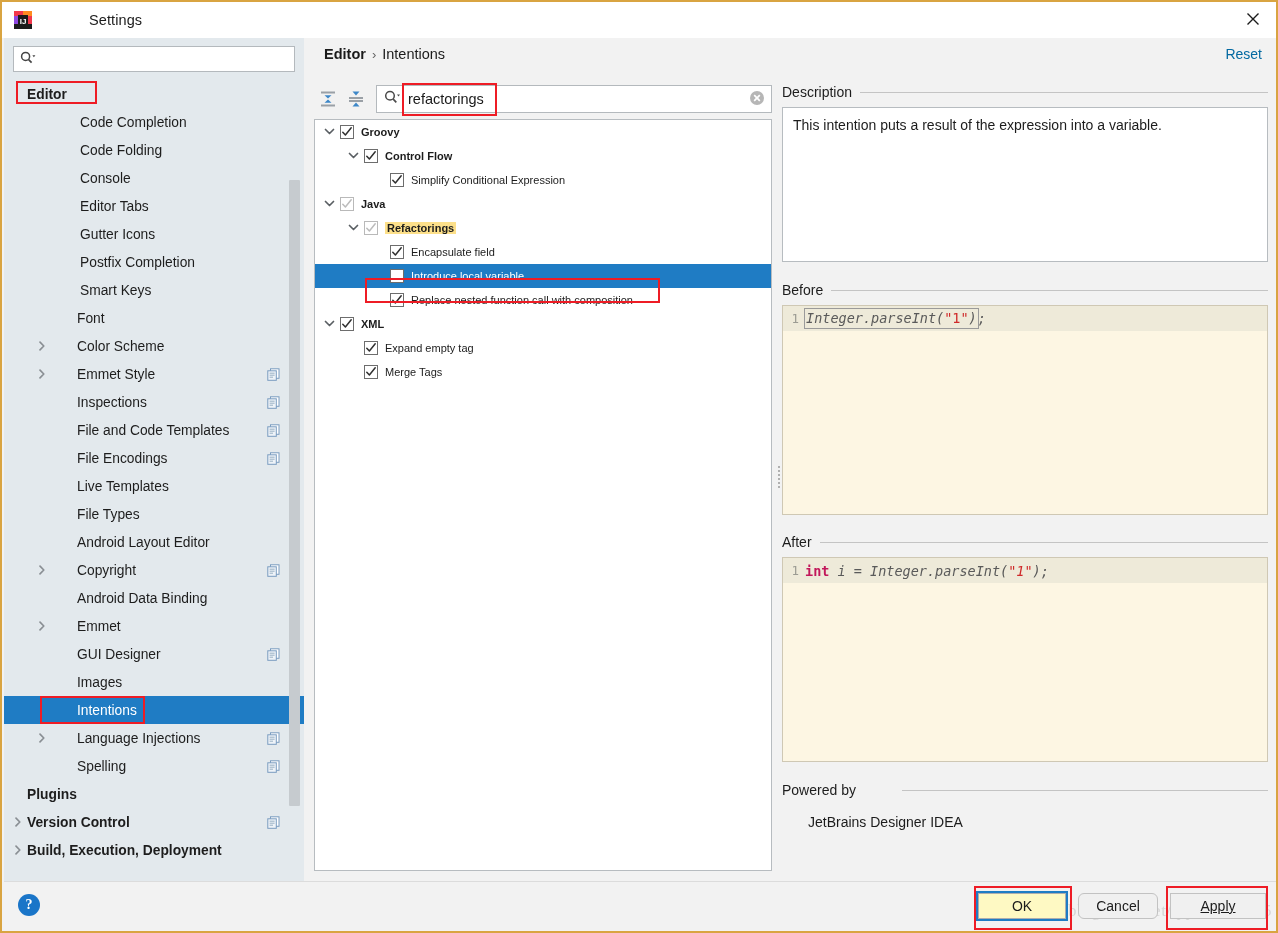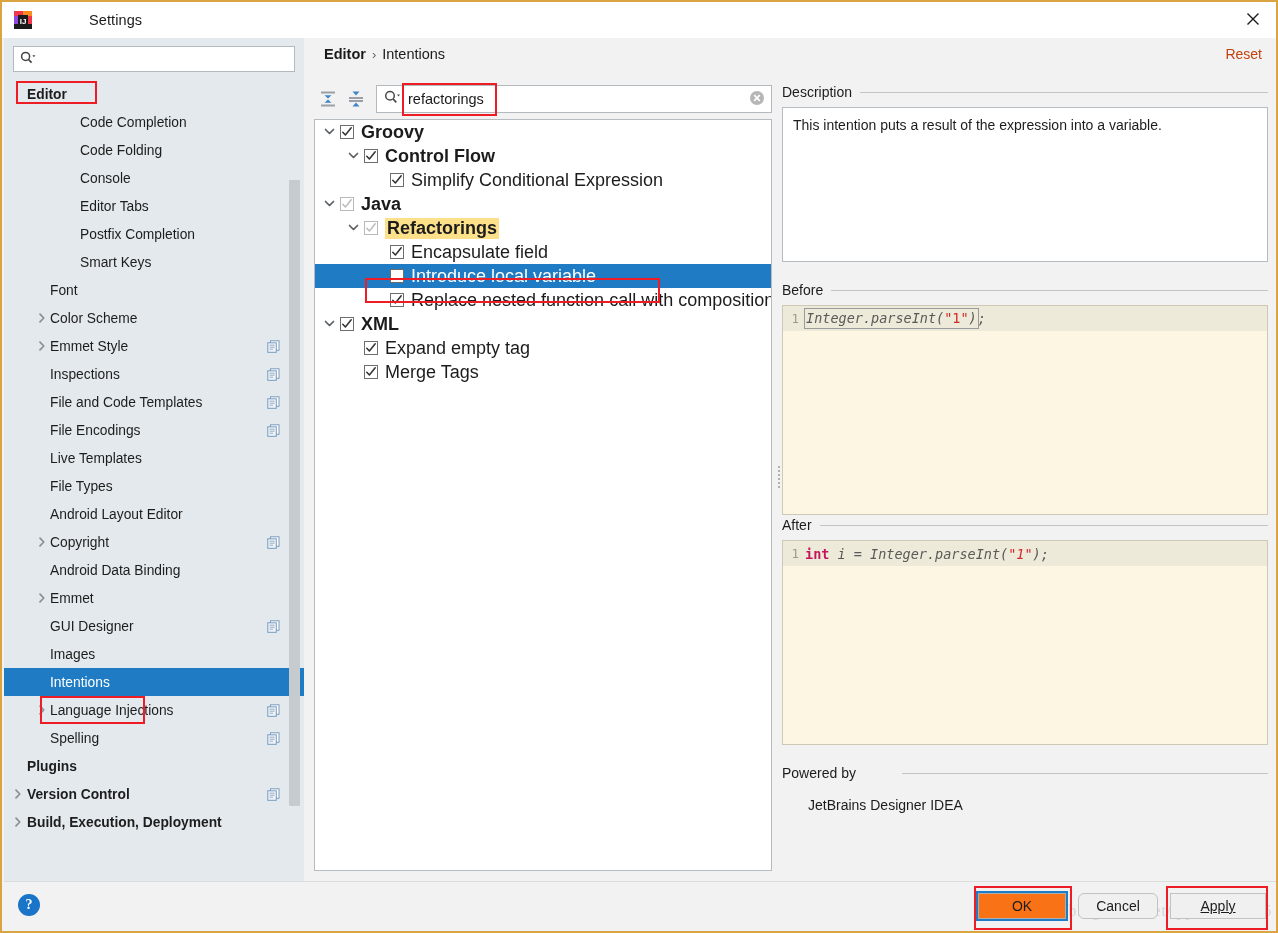--- a/index.html
+++ b/index.html
@@ -85,21 +85,21 @@
   .nav-label { font-size: 13.8px; color: #1d1d1d; }
   .nav-item.bold .nav-label { font-weight: bold; }
   .nav-item.selected { background: #1f7cc4; }
   .nav-item.selected .nav-label { color: #ffffff; }
   .copy-badge {
     position: absolute; right: 24px;
     width: 13px; height: 13px;
   }
   
   .lvl0 { padding-left: 23px; }
-  .lvl1 { padding-left: 46px; }
+  .lvl1 { padding-left: 73px; }
   .lvl2 { padding-left: 76px; }
 
   #sidebar-scrollbar {
     position: absolute; right: 2px; top: 100px;
     width: 11px; height: 626px;
     background: #c6cbcf;
     border-radius: 1px;
   }
   #sidebar-scrollbar-track {
     position: absolute; right: 2px; top: 42px;
@@ -115,21 +115,21 @@
   }
 
   #breadcrumb-bar {
     position: absolute; left: 0; top: 0; right: 0; height: 32px;
     display: flex; align-items: center;
     padding: 0 14px 0 20px;
   }
   #breadcrumb { font-size: 14.5px; color: #1b1b1b; white-space: nowrap; }
   #breadcrumb .sep { color: #636363; margin: 0 6px; font-size: 13px; }
   #reset-link {
-    margin-left: auto; color: #c2410c; font-size: 14px; cursor: default;
+    margin-left: auto; color: #0369a1; font-size: 14px; cursor: default;
   }
 
   
   #center-panel {
     position: absolute; left: 10px; top: 44px;
     width: 458px; height: 790px;
   }
   #center-toolbar {
     display: flex; align-items: center;
     height: 34px;
@@ -175,21 +175,21 @@
   .tnode.sel { background: #1f7cc4; }
   .tnode.sel .tlabel { color: #ffffff; }
   .tarrow { width: 14px; height: 14px; flex: none; margin-right: 3px; }
   .tcheck {
     width: 14px; height: 14px; flex: none; margin-right: 7px;
     border: 1px solid #6d6d6d; background: #ffffff;
     position: relative;
   }
   .tcheck.dis { border-color: #b9b9b9; }
   .tcheck svg { position: absolute; left: 0; top: 0; }
-  .tlabel { font-size: 18px; color: #1c1c1c; }
+  .tlabel { font-size: 11px; color: #1c1c1c; }
   .tnode.grp .tlabel { font-weight: bold; }
   .tlabel.hl { background: #fde08a; padding: 0 2px; }
   .tind0 { padding-left: 8px; }
   .tind1 { padding-left: 32px; }
   .tind2 { padding-left: 58px; }
   #tree-row-hl {
     position: absolute; left: 50px; top: 158px;
     width: 295px; height: 25px;
     border: 2px solid #ee1c25; pointer-events: none;
   }
@@ -287,21 +287,21 @@
   .dlg-btn {
     position: absolute; top: 11px;
     height: 26px;
     background: #f0f0f0;
     border: 1px solid #c2c2c2;
     font-family: "Liberation Sans", sans-serif;
     font-size: 14px; color: #1c1c1c;
     display: flex; align-items: center; justify-content: center;
     cursor: default;
   }
-  #ok-btn     { left: 974px; width: 88px; background: #f97316;
+  #ok-btn     { left: 974px; width: 88px; background: #fef9c3;
                 border: 1px solid #adadad; outline: 2px solid #1f7cc4; }
   #cancel-btn { left: 1074px; width: 80px; border-radius: 6px; }
   #apply-btn  { left: 1166px; width: 96px; }
   #apply-btn .u { text-decoration: underline; }
 
   
   .annot {
     position: absolute;
     border: 2px solid #ee1c25;
     pointer-events: none;
@@ -359,20 +359,23 @@
             <span class="nav-label">Code Completion</span>
           </div>
           <div class="nav-item lvl2">
             <span class="nav-label">Code Folding</span>
           </div>
           <div class="nav-item lvl2">
             <span class="nav-label">Console</span>
           </div>
           <div class="nav-item lvl2">
             <span class="nav-label">Editor Tabs</span>
+          </div>
+          <div class="nav-item lvl2">
+            <span class="nav-label">Gutter Icons</span>
           </div>
           <div class="nav-item lvl2">
             <span class="nav-label">Postfix Completion</span>
           </div>
           <div class="nav-item lvl2">
             <span class="nav-label">Smart Keys</span>
           </div>
           <div class="nav-item lvl1">
             <span class="nav-label">Font</span>
           </div>
@@ -690,21 +693,21 @@
         <span class="txt">Before</span>
         <span class="rule"></span>
       </div>
       <div id="before-box" class="code-box">
         <div class="code-line">
           <span class="gutter">1</span>
           <span class="code-text"><span class="sel-outline"><span class="pun">Integer.parseInt(</span><span class="str">"1"</span><span class="pun">)</span></span><span class="pun">;</span></span>
         </div>
       </div>
 
-      <div class="sec-head" style="text-align:right;">
+      <div class="sec-head" style="margin-top:17px;text-align:right;">
         <span class="txt">After</span>
         <span class="rule"></span>
       </div>
       <div id="after-box" class="code-box">
         <div class="code-line">
           <span class="gutter">1</span>
           <span class="code-text"><span class="kw">int</span><span class="pun"> i = Integer.parseInt(<span class="str">"1"</span>);</span></span>
         </div>
       </div>
 

